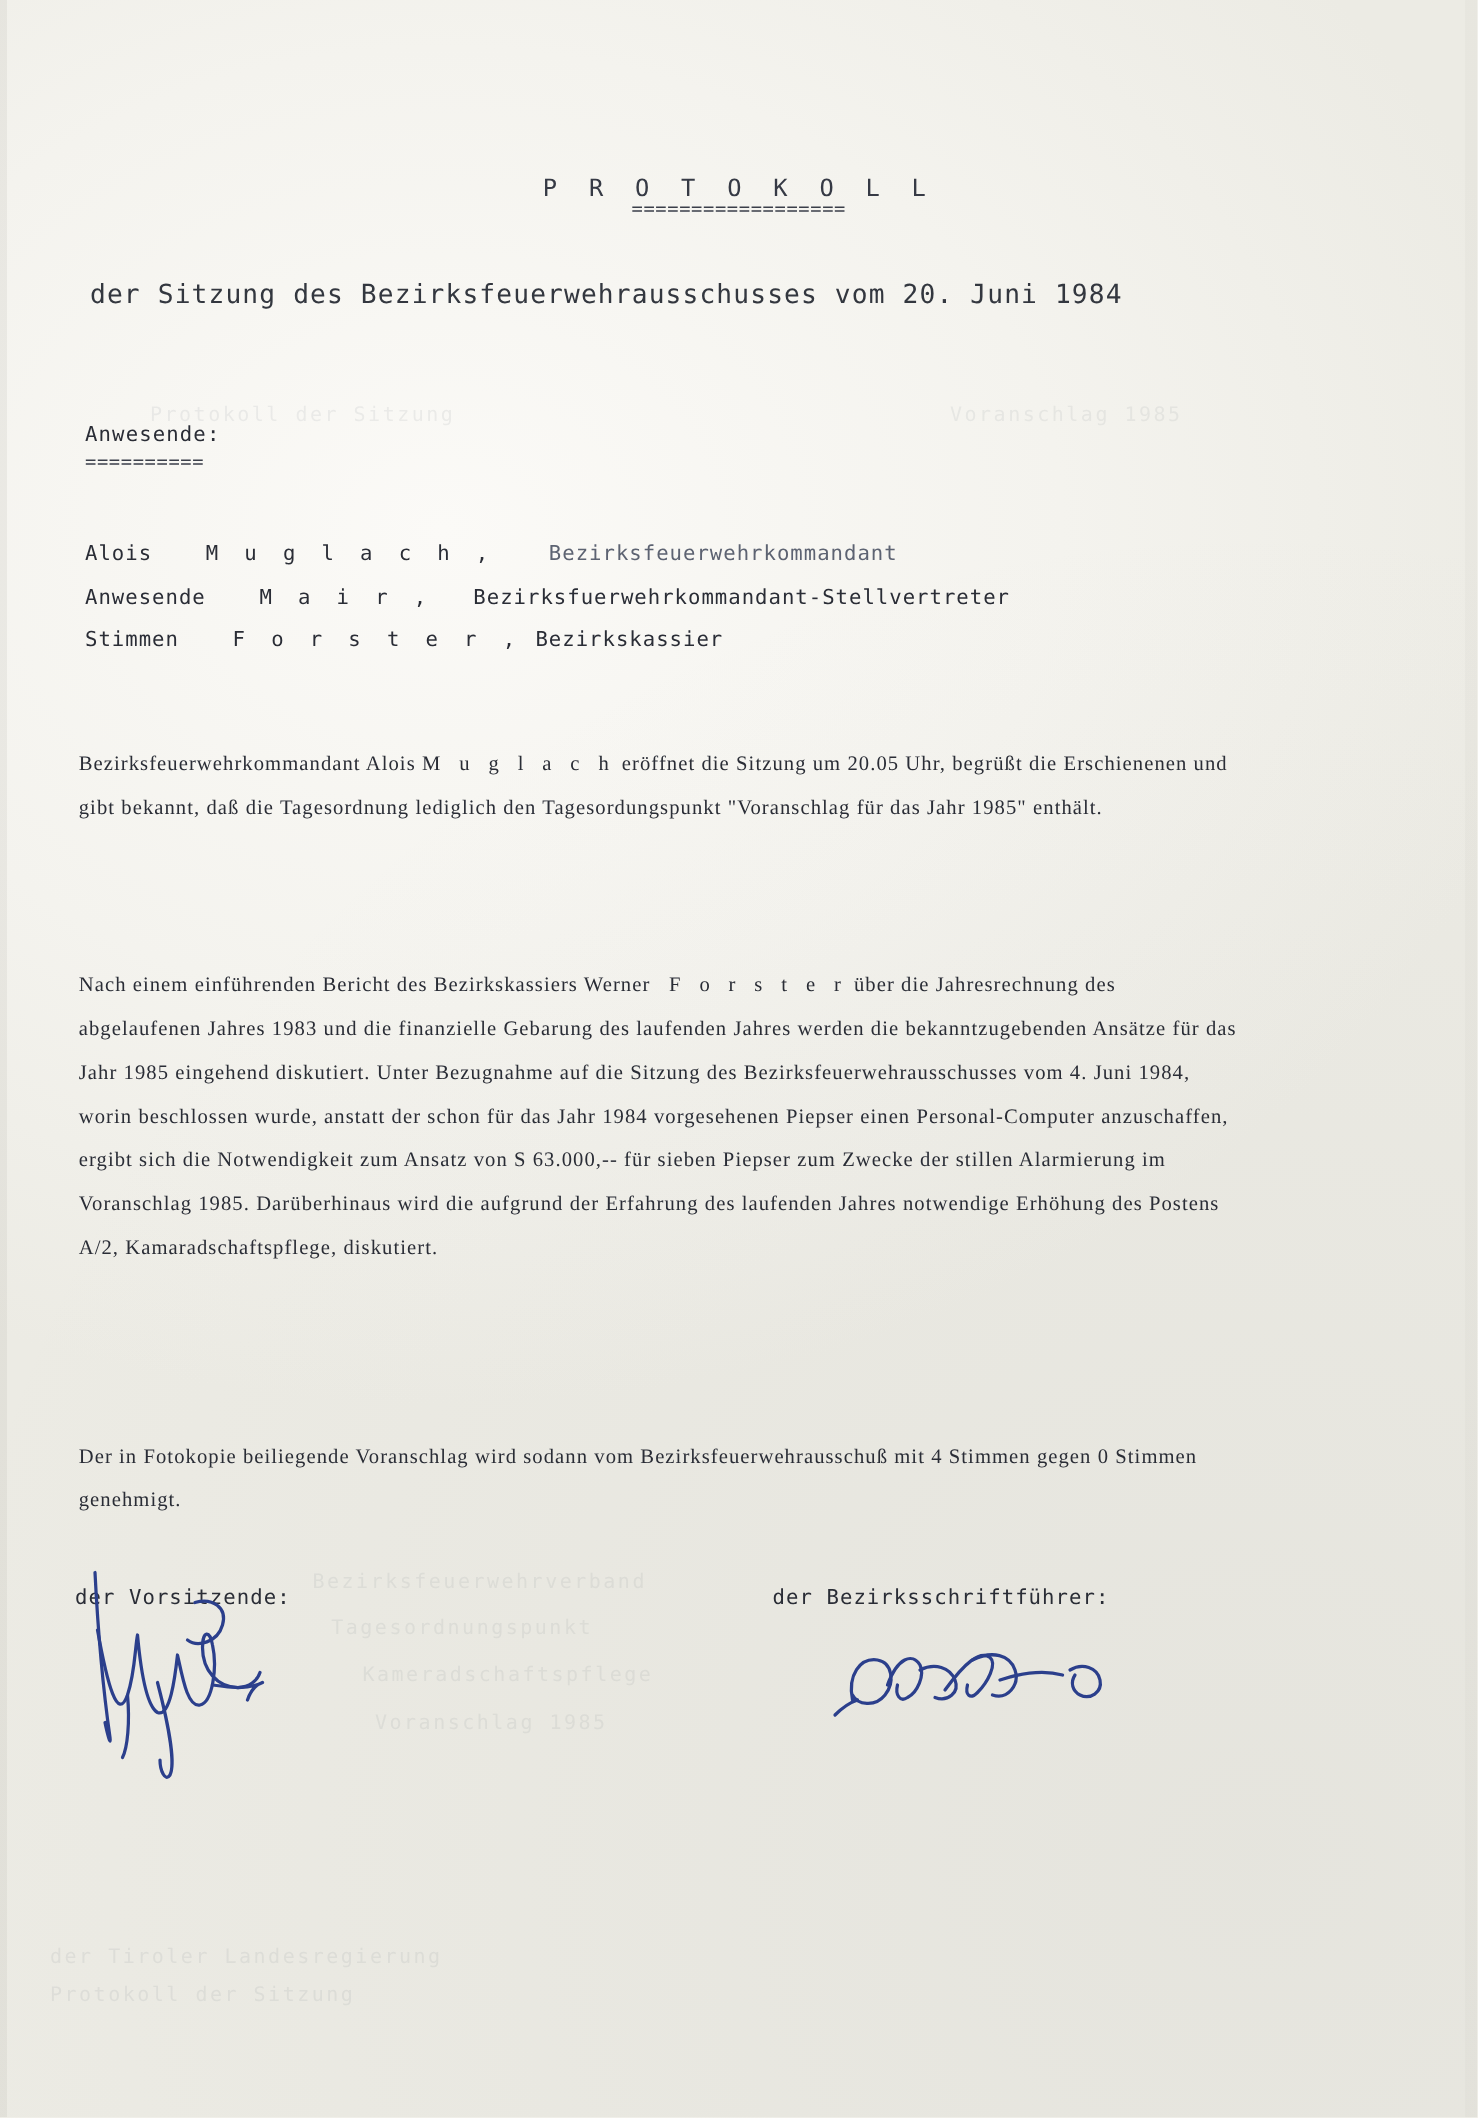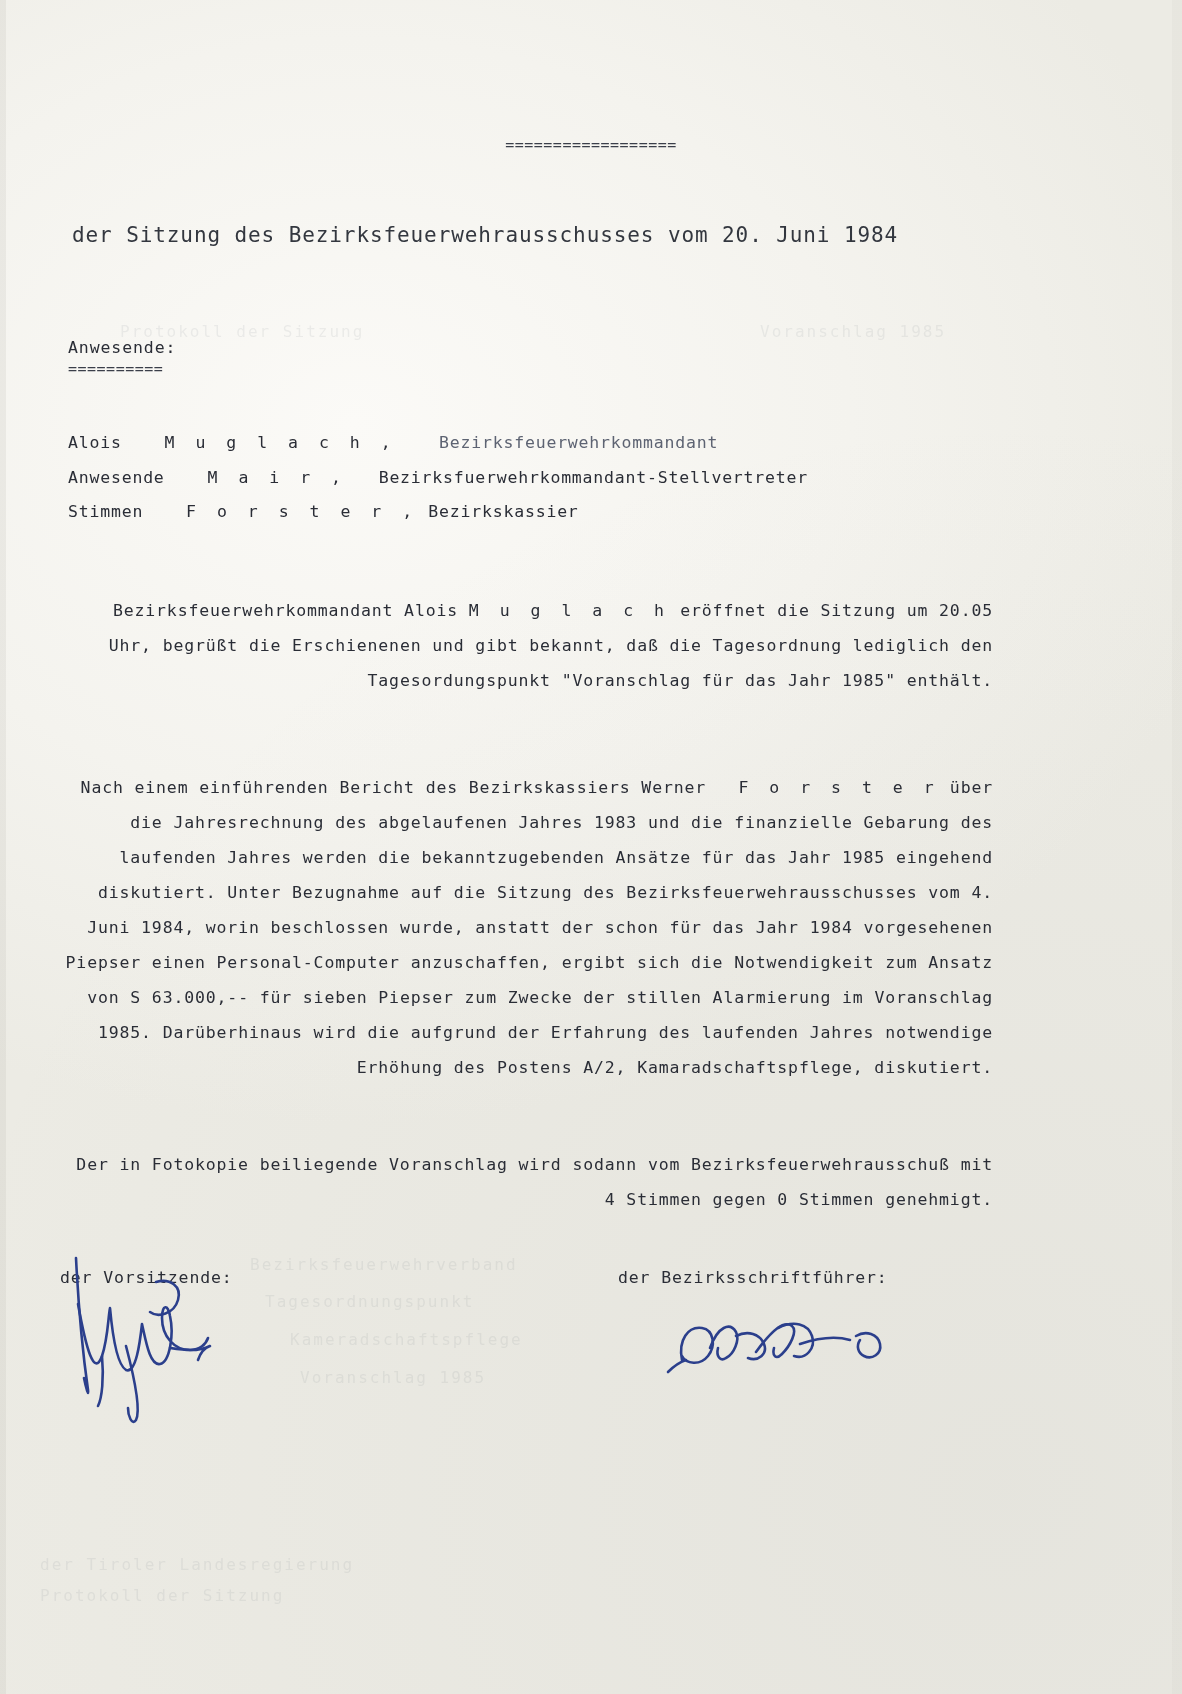--- a/index.html
+++ b/index.html
@@ -97,21 +97,22 @@
   .att-row .sp {
     letter-spacing: 5.5px;
   }
   .para {
     position: absolute;
     left: 63px;
     width: 930px;
     font-size: 16.5px;
     letter-spacing: 0.85px;
     line-height: 35px;
-    text-align: right;
+    text-align: left;
+    font-family: Liberation Serif, serif;
   }
   .p1 { top: 593px; }
   .p2 { top: 770px; }
   .p3 { top: 1147px; }
   .sp { letter-spacing: 5.5px; }
   .faded { color: #5d6372; }
   .sign-row {
     position: absolute;
     top: 1268px;
     left: 0;
@@ -143,20 +144,21 @@
   <div class="ghost" style="top:1255px; left:250px;">Bezirksfeuerwehrverband</div>
   <div class="ghost" style="top:1292px; left:265px;">Tagesordnungspunkt</div>
   <div class="ghost" style="top:1330px; left:290px;">Kameradschaftspflege</div>
   <div class="ghost" style="top:1368px; left:300px;">Voranschlag 1985</div>
   <div class="ghost" style="top:1555px; left:40px;">der Tiroler Landesregierung</div>
   <div class="ghost" style="top:1586px; left:40px;">Protokoll der Sitzung</div>
 
   <div class="content">
 
     <div class="title-block">
+      <div class="doc-title">P R O T O K O L L</div>
       <div class="doc-title-rule">==================</div>
     </div>
 
     <div class="subtitle">der Sitzung des Bezirksfeuerwehrausschusses vom 20. Juni 1984</div>
 
     <div class="section-label">Anwesende:</div>
     <div class="section-rule">==========</div>
 
     <div class="attendees">
       <div class="att-row">

